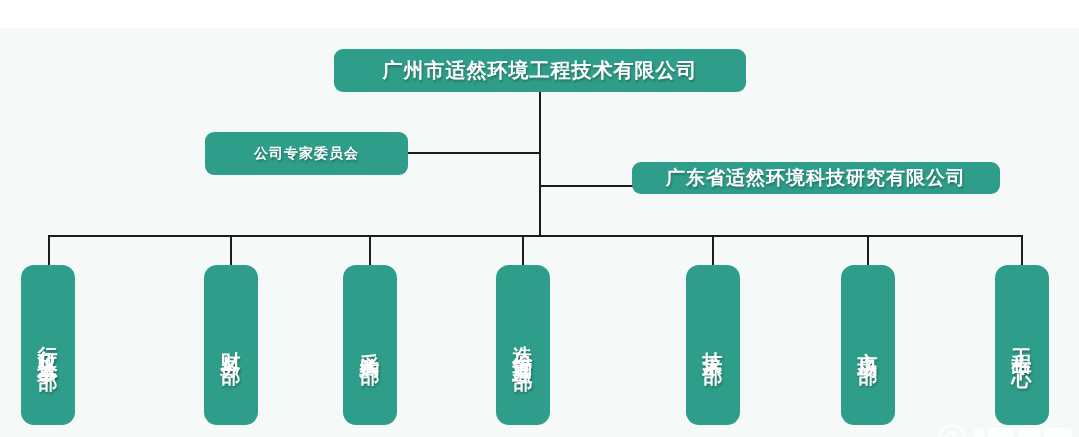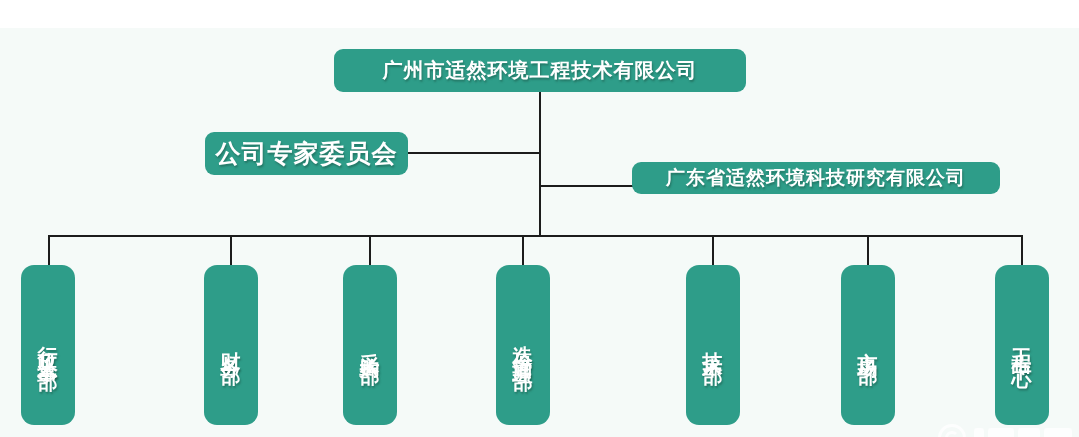--- a/index.html
+++ b/index.html
@@ -26,21 +26,21 @@
     text-shadow: 1px 2px 2px rgba(25, 70, 58, 0.45);
     box-sizing: border-box;
   }
   .node-h {
     border-radius: 9px;
     font-size: 20px;
     letter-spacing: 1px;
     white-space: nowrap;
   }
   .node-root   { left: 334px; top: 21px;  width: 412px; height: 43px; }
-  .node-left   { left: 205px; top: 104px; width: 203px; height: 43px; font-size: 25px; }
+  .node-left   { left: 205px; top: 104px; width: 203px; height: 43px; font-size: 14px; }
   .node-right  { left: 632px; top: 134px; width: 368px; height: 32px; font-size: 19px; }
   .dept {
     top: 237px;
     width: 54px;
     height: 160px;
     border-radius: 13px;
   }
   .dept span {
     writing-mode: vertical-lr;
     text-orientation: upright;

